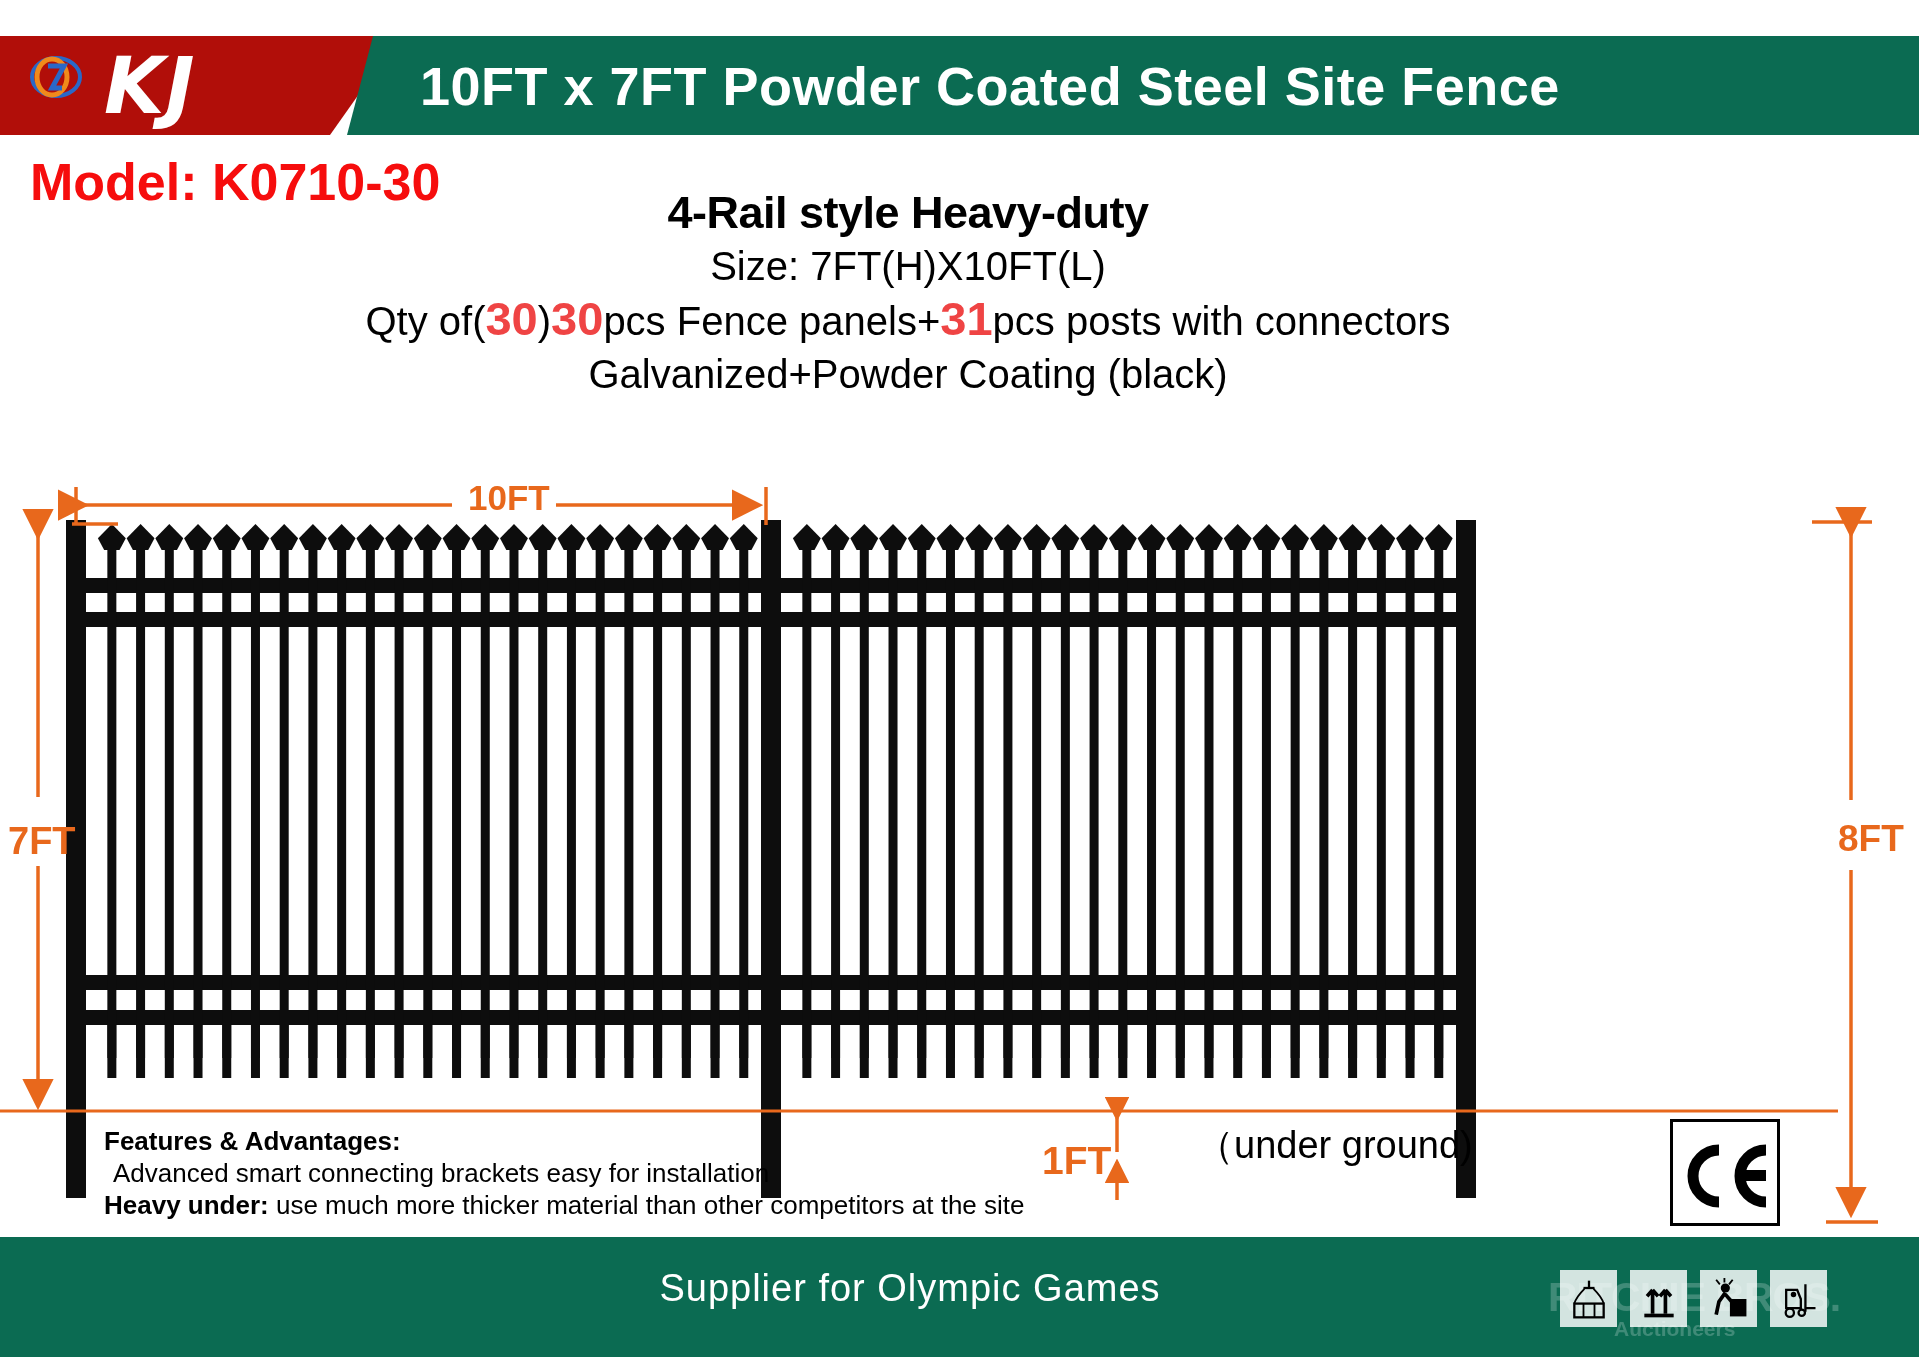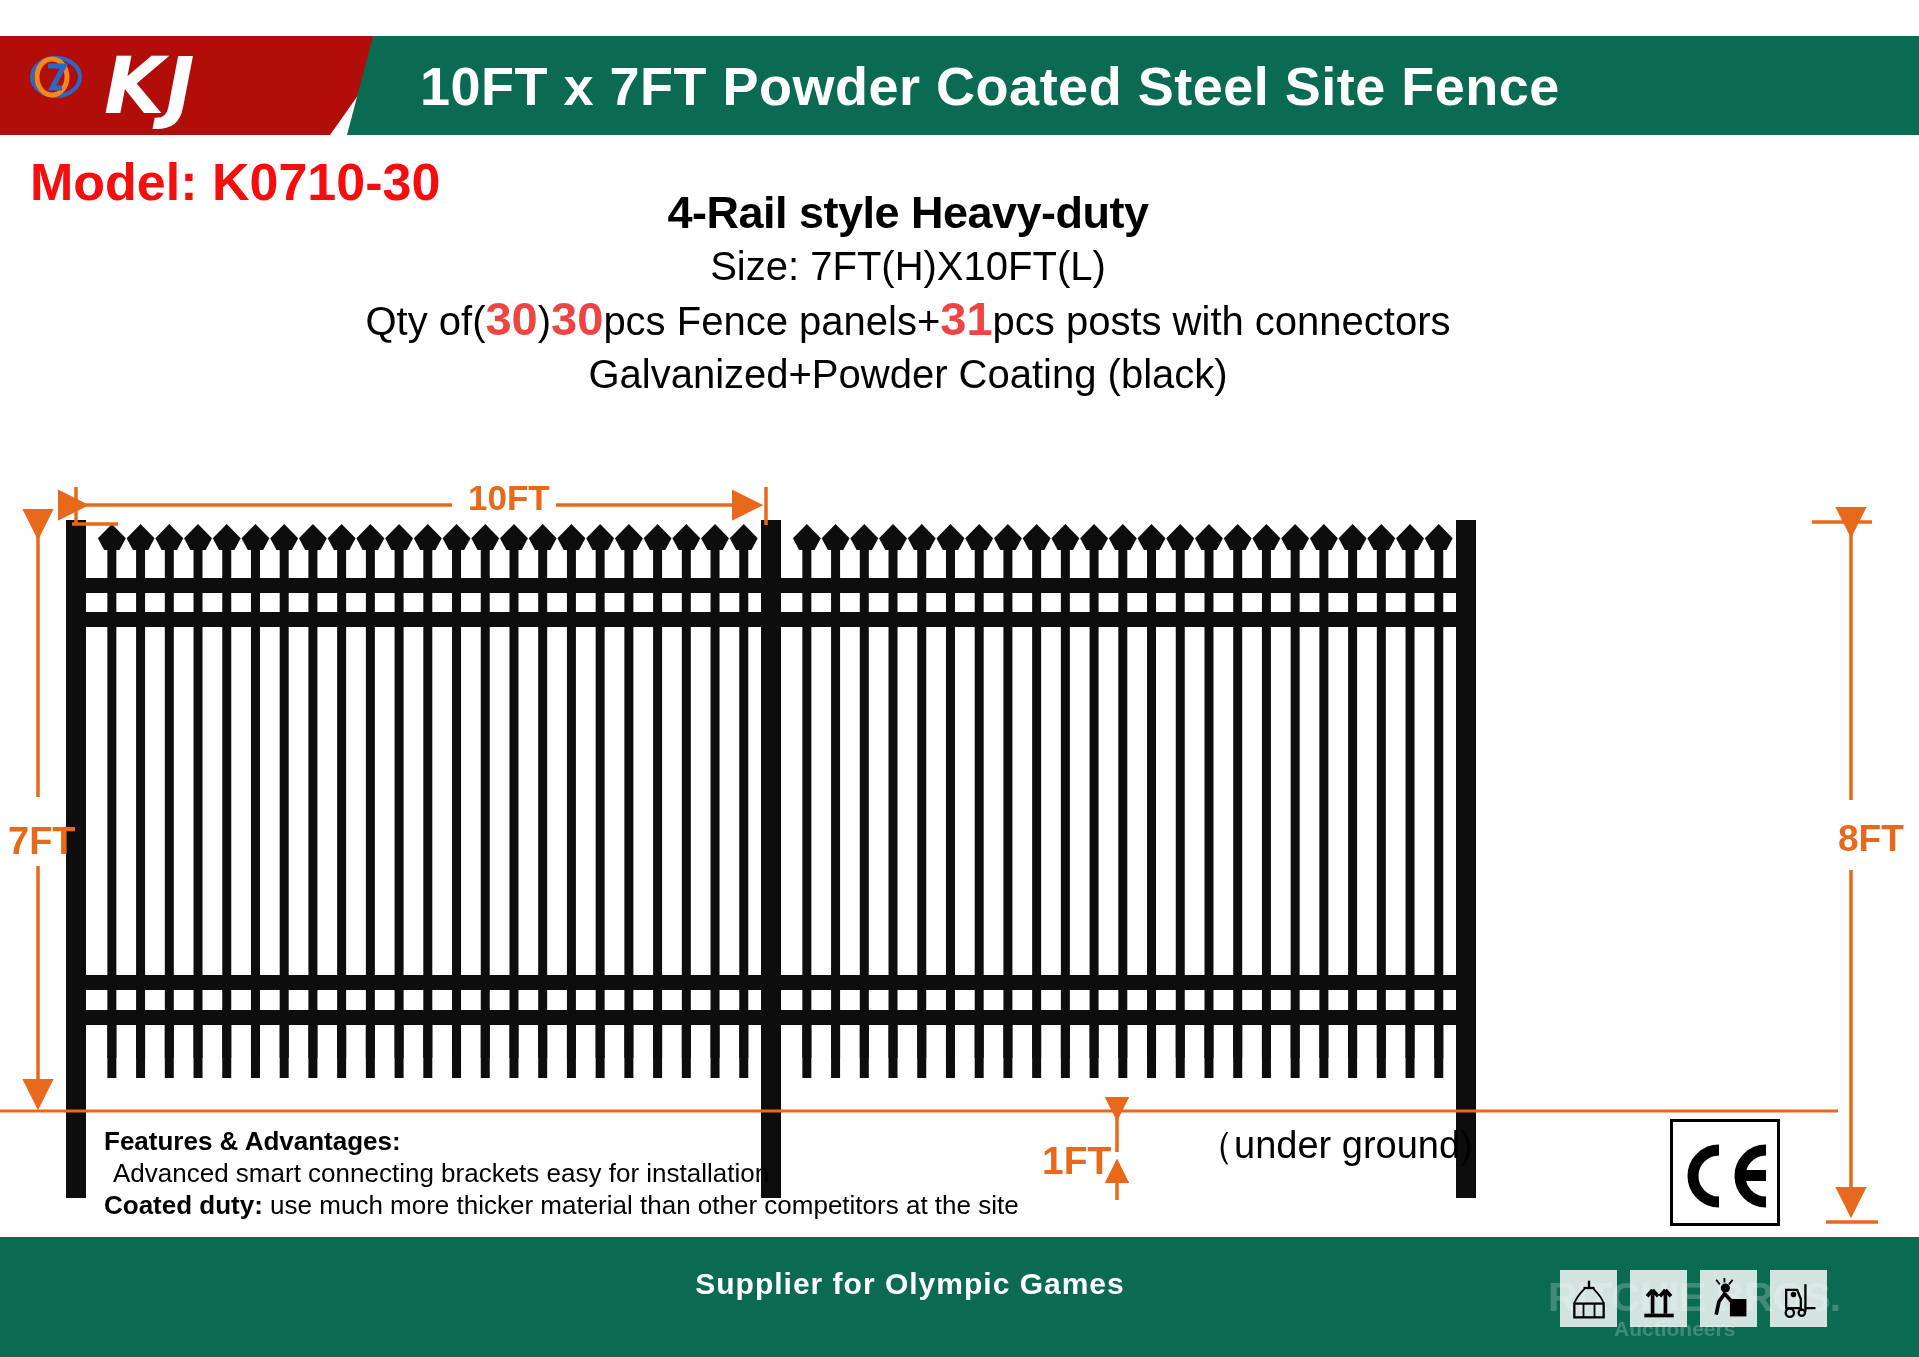--- a/index.html
+++ b/index.html
@@ -141,22 +141,22 @@
   .footer-band {
     position: absolute; left: 0; top: 1237px;
     width: 1919px; height: 120px;
     background: #0b6b52;
   }
   .footer-text {
     position: absolute; left: 0; top: 1267px;
     width: 1820px;
     text-align: center;
     color: #ffffff;
-    font-size: 30px;
-    font-weight: bold;
+    font-size: 38px;
+    font-weight: normal;
     letter-spacing: 1px;
   }
   .watermark {
     position: absolute; left: 1548px; top: 1228px;
     width: 371px; height: 90px;
     color: rgba(255,255,255,0.22);
     font-size: 41px;
     font-weight: bold;
     letter-spacing: -1px;
     white-space: nowrap;
@@ -395,21 +395,21 @@
 
   <div class="dim-label" id="dim-10ft-label">10FT</div>
   <div class="dim-label" id="dim-7ft-label">7FT</div>
   <div class="dim-label" id="dim-8ft-label">8FT</div>
   <div class="dim-label" id="dim-1ft-label">1FT</div>
   <div id="underground-label">（under ground)</div>
 
   <div class="features">
     <div class="feat-head">Features &amp; Advantages:</div>
     <div class="feat-line">Advanced smart connecting brackets easy for installation</div>
-    <div class="feat-line3"><b>Coated duty:</b><span> use much more thicker material than other competitors at the site</span></div>
+    <div class="feat-line3"><b>Heavy under:</b><span> use much more thicker material than other competitors at the site</span></div>
   </div>
 
   <div class="ce-box">
     <svg viewBox="0 0 110 107" width="110" height="107">
       <path d="M46 28 A26 26 0 1 0 46 80" fill="none" stroke="#000" stroke-width="11"></path>
       <path d="M93 28 A26 26 0 1 0 93 80" fill="none" stroke="#000" stroke-width="11"></path>
       <rect x="67" y="48" width="26" height="11" fill="#000"></rect>
     </svg>
   </div>
 

